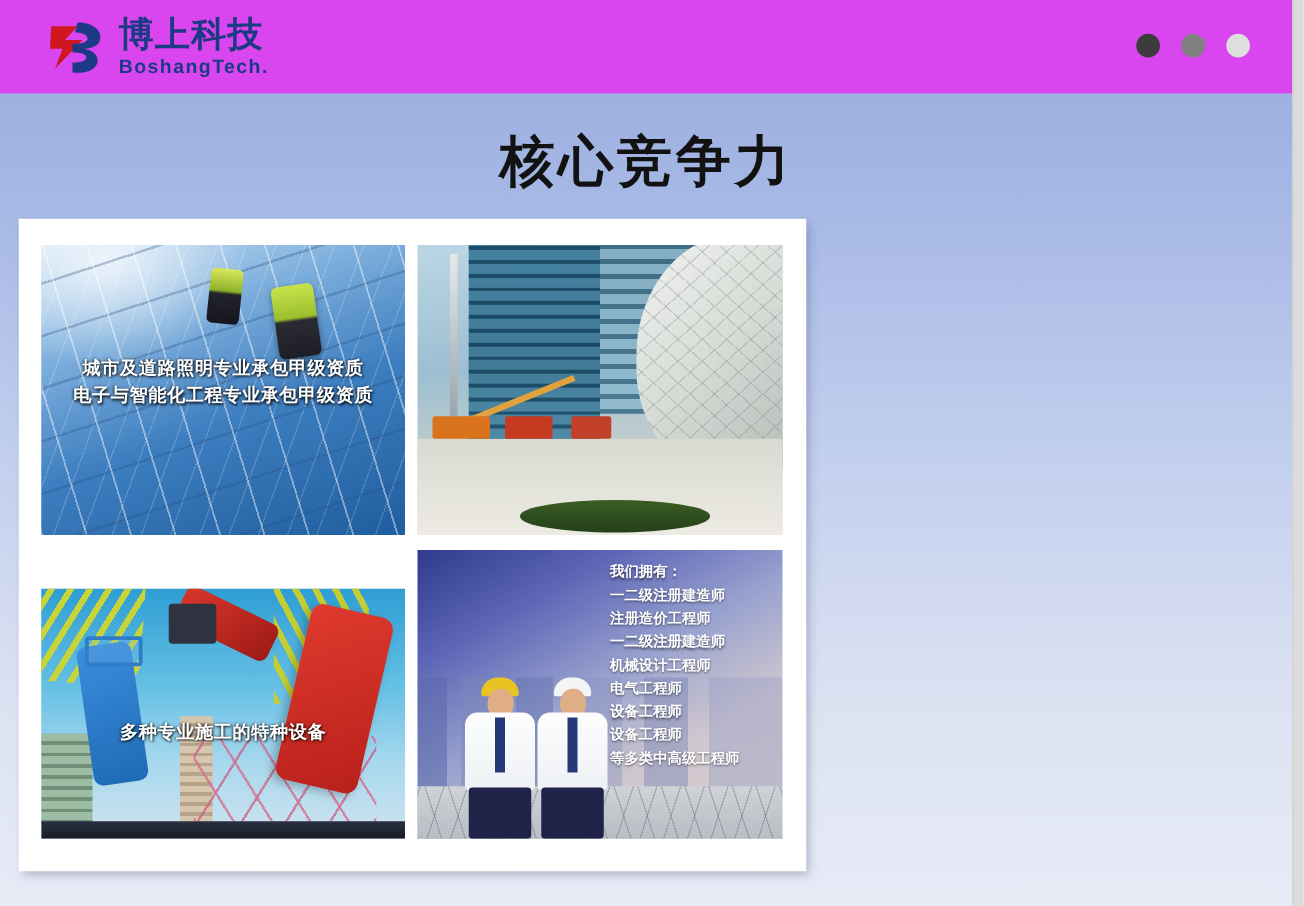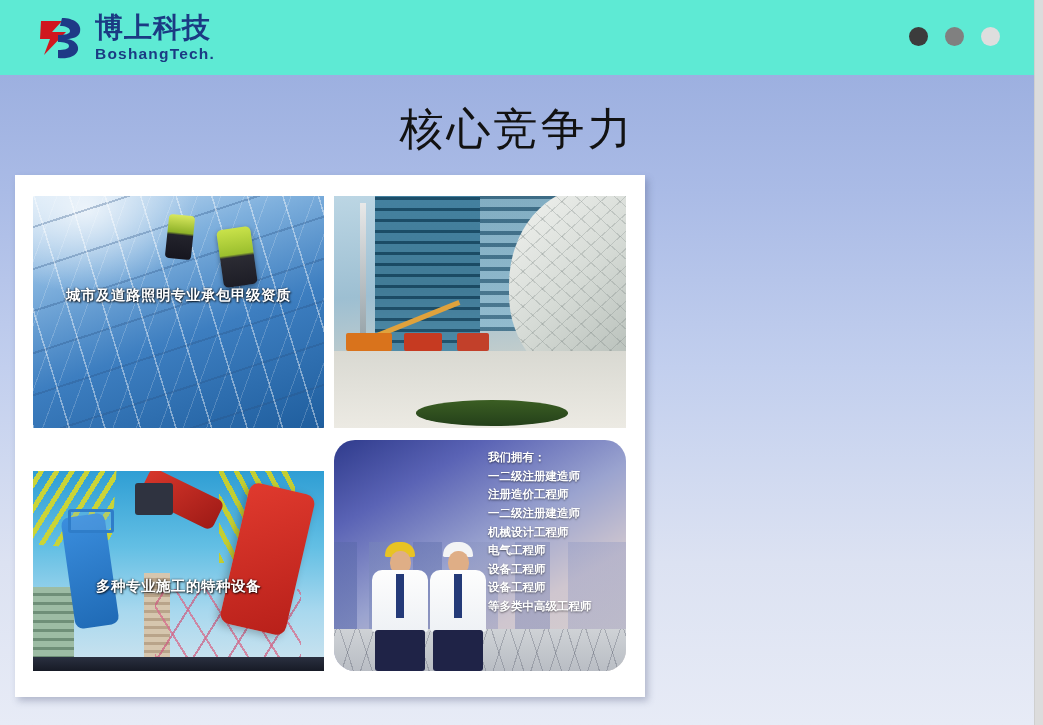--- a/index.html
+++ b/index.html
@@ -27,21 +27,21 @@
     background: #dcdcdc;
     border-left: 1px solid #cfcfcf;
   }
 
   
   .header {
     position: absolute;
     top: 0; left: 0;
     width: 1034px;
     height: 75px;
-    background: #5eead4;
+    background: #d946ef;
   }
 
   .logo {
     position: absolute;
     left: 38px; top: 14px;
     display: flex;
     align-items: center;
     gap: 9px;
   }
 
@@ -91,21 +91,21 @@
     background: linear-gradient(to bottom, #9db0e0 0%, #aabbe6 18%, #c2cfee 45%, #dce2f2 75%, #e7ebf6 100%);
   }
 
   .slide-title {
     position: absolute;
     top: 25px; left: 0;
     width: 1034px;
     text-align: center;
     font-family: "DejaVu Serif", "Liberation Serif", serif;
     font-size: 44px;
-    font-weight: normal;
+    font-weight: bold;
     color: #121212;
     letter-spacing: 3px;
   }
 
   
   .card-left {
     position: absolute;
     left: 15px; top: 100px;
     width: 630px; height: 522px;
     background: #ffffff;
@@ -294,21 +294,21 @@
   .tile-3 .mini-cranes {
     position: absolute; left: 42%; bottom: 7%;
     width: 50%; height: 34%;
     background:
       repeating-linear-gradient(58deg, rgba(214,108,140,0.75) 0 2px, rgba(255,255,255,0) 2px 26px),
       repeating-linear-gradient(-58deg, rgba(204,92,128,0.7) 0 2px, rgba(255,255,255,0) 2px 30px);
   }
   .tile-3 .caption-3 { top: 104px; }
 
   
-  .tile-4 { background: linear-gradient(150deg, #2f3b8c 0%, #5a63b5 22%, #9aa3cf 48%, #cfc6cf 70%, #d9d2cd 100%); border-radius: 21px; }
+  .tile-4 { background: linear-gradient(150deg, #2f3b8c 0%, #5a63b5 22%, #9aa3cf 48%, #cfc6cf 70%, #d9d2cd 100%); }
   .tile-4 .skyline {
     position: absolute; left: 0; bottom: 14%;
     width: 100%; height: 42%;
     background:
       linear-gradient(90deg,
         rgba(90,105,170,0.55) 0 8%, rgba(255,255,255,0) 8% 12%,
         rgba(120,135,185,0.45) 12% 22%, rgba(255,255,255,0) 22% 27%,
         rgba(100,115,175,0.5) 27% 37%, rgba(255,255,255,0) 37% 44%,
         rgba(135,145,190,0.4) 44% 56%, rgba(255,255,255,0) 56% 62%,
         rgba(115,128,180,0.42) 62% 74%, rgba(255,255,255,0) 74% 80%,
@@ -427,20 +427,21 @@
     <div class="card-left">
       <div class="collage">
 
         <div class="tile tile-1">
           <span class="sky-glow"></span>
           <span class="facade"></span>
           <span class="worker"></span>
           <span class="worker-2"></span>
           <div class="tile-caption caption-1">
             <div>城市及道路照明专业承包甲级资质</div>
+            <div>电子与智能化工程专业承包甲级资质</div>
           </div>
         </div>
 
         <div class="tile tile-2">
           <span class="tower-block"></span>
           <span class="tower-block-2"></span>
           <span class="mast"></span>
           <span class="dome"></span>
           <span class="plaza"></span>
           <span class="lawn"></span>

